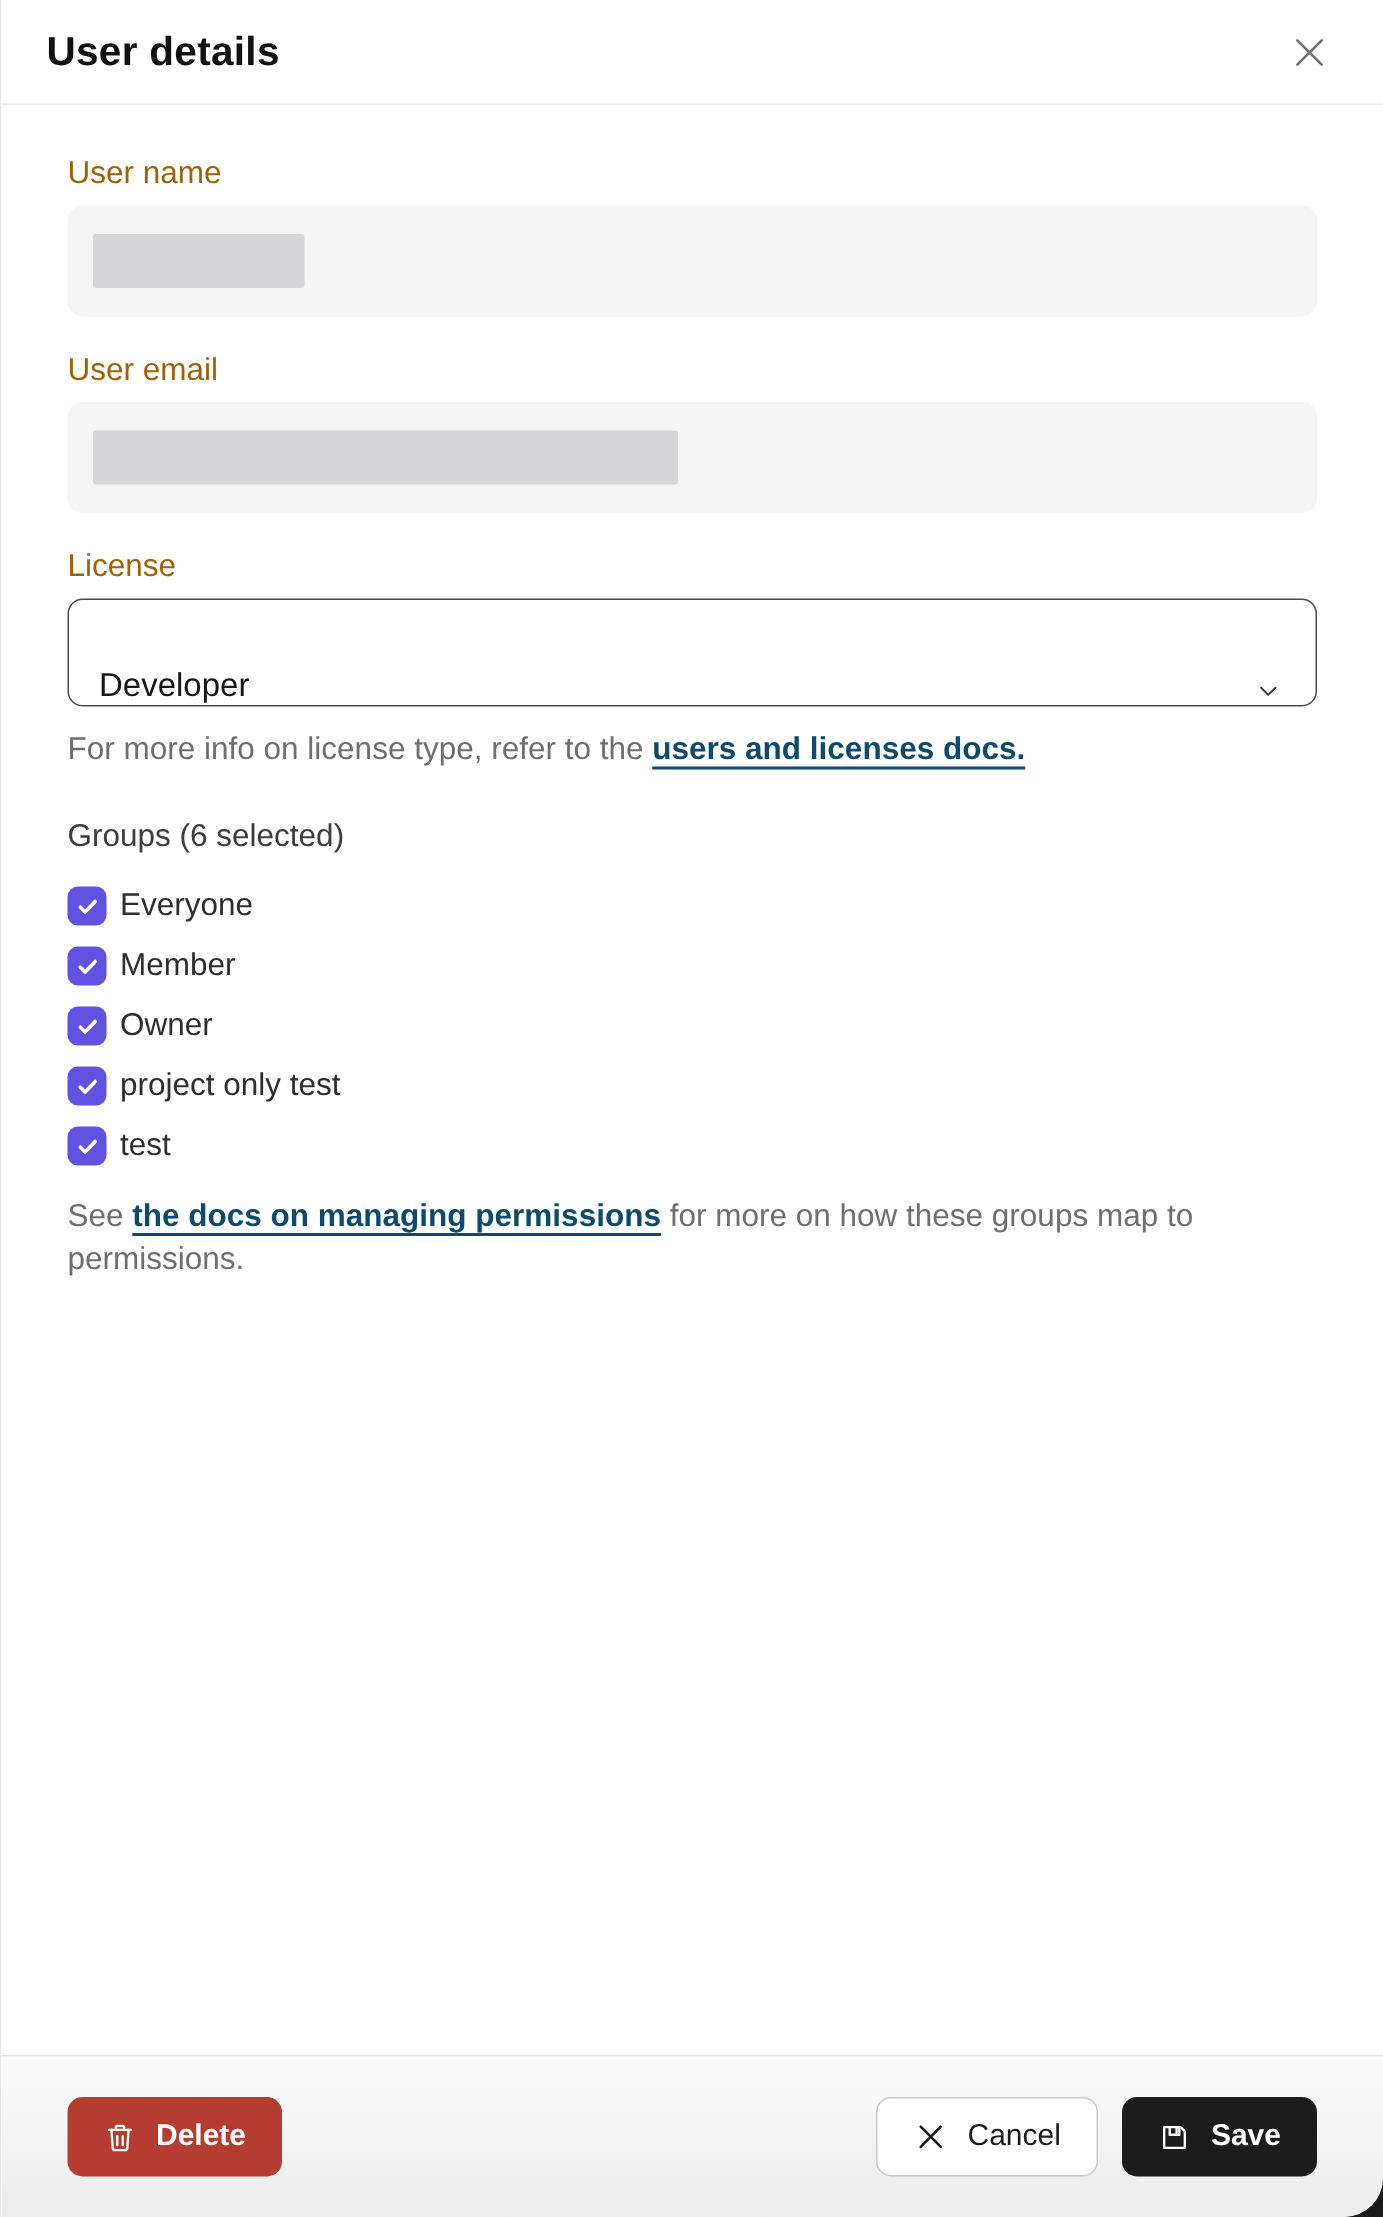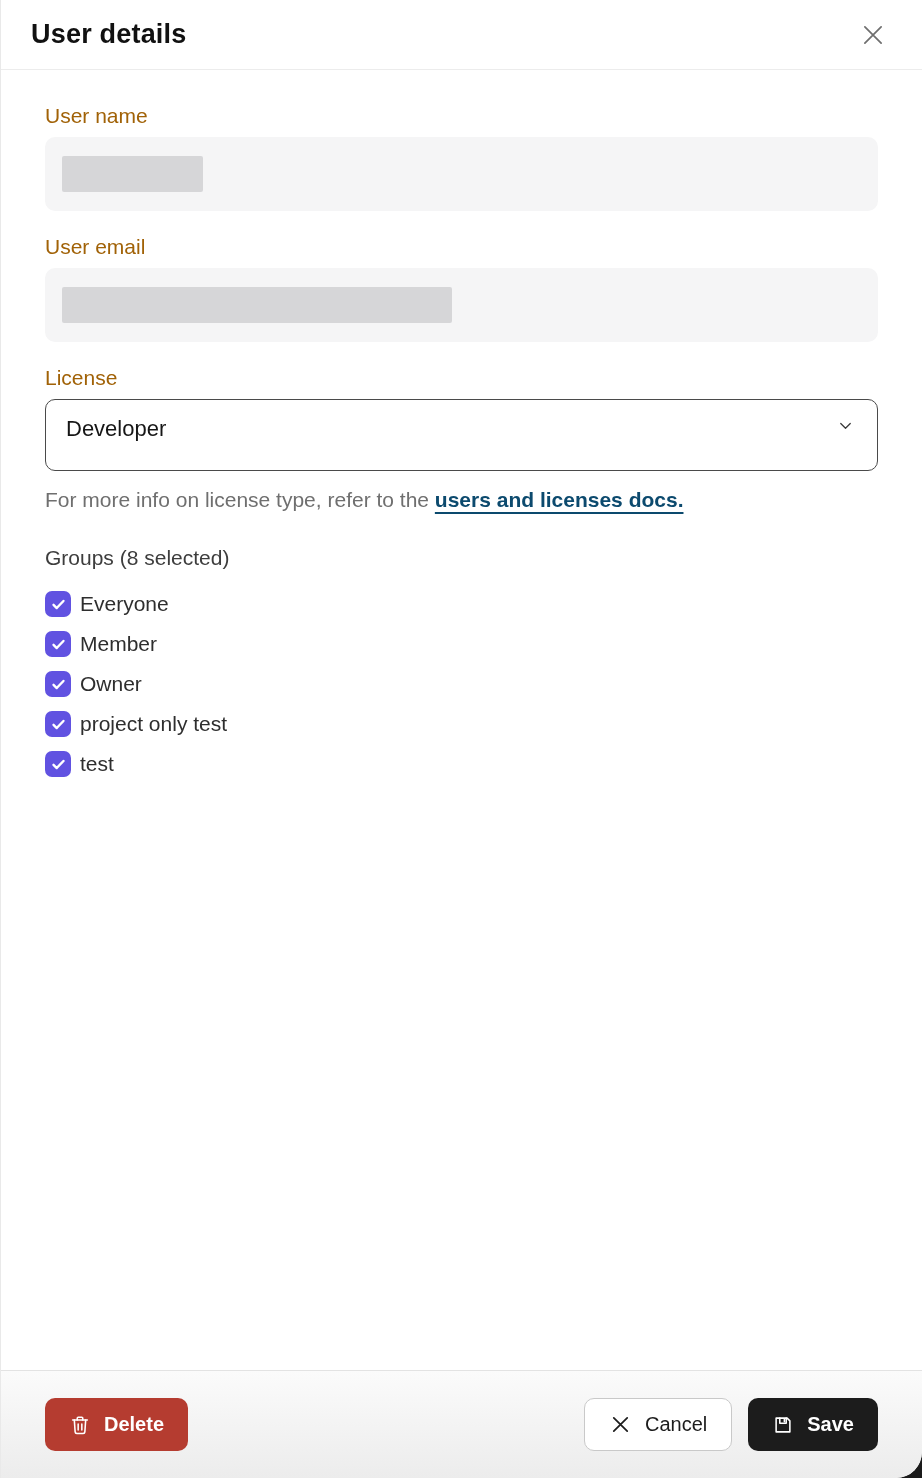--- a/index.html
+++ b/index.html
@@ -76,23 +76,23 @@
   }
   .redaction.name  { width: 141px; }
   .redaction.email { width: 390px; }
   .select-box {
     width: 100%;
     height: 72px;
     border: 1px solid #4a4a4a;
     border-radius: 10px;
     background: #ffffff;
     display: flex;
-    align-items: flex-start;
+    align-items: flex-end;
     justify-content: space-between;
-    padding: 16px 22px 0 20px;
+    padding: 0 22px 0 20px;
     cursor: pointer;
   }
   .select-value { font-size: 22px; color: #161616; }
   .helper-text {
     margin-top: 14px;
     font-size: 21px;
     color: #6f6f6f;
     line-height: 30px;
   }
   .helper-link {
@@ -212,21 +212,21 @@
       <span class="select-value">Developer</span>
       <span class="icon">
         <svg width="19" height="19" viewBox="0 0 24 24" fill="none">
           <path d="M6 9.5l6 6 6-6" stroke="#3a3a3a" stroke-width="1.6" stroke-linecap="round" stroke-linejoin="round"></path>
         </svg>
       </span>
     </div>
     <div class="helper-text"><span>For more info on license type, refer to the </span><a class="helper-link">users and licenses docs.</a></div>
 
     <div class="groups-section">
-      <span class="groups-label">Groups (8 selected)</span>
+      <span class="groups-label">Groups (6 selected)</span>
 
       <div class="group-row">
         <span class="checkbox">
           <svg width="17" height="17" viewBox="0 0 24 24" fill="none">
             <path d="M5 12.5l4.5 4.5L19 7" stroke="#ffffff" stroke-width="3.4" stroke-linecap="round" stroke-linejoin="round"></path>
           </svg>
         </span>
         <span class="group-label">Everyone</span>
       </div>
 
@@ -259,20 +259,21 @@
 
       <div class="group-row">
         <span class="checkbox">
           <svg width="17" height="17" viewBox="0 0 24 24" fill="none">
             <path d="M5 12.5l4.5 4.5L19 7" stroke="#ffffff" stroke-width="3.4" stroke-linecap="round" stroke-linejoin="round"></path>
           </svg>
         </span>
         <span class="group-label">test</span>
       </div>
 
+      <div class="groups-help"><span>See </span><a class="helper-link">the docs on managing permissions</a><span> for more on how these groups map to permissions.</span></div>
     </div>
 
   </div>
 
   <div class="panel-footer">
     <button class="btn btn-delete">
       <span class="icon">
         <svg width="22" height="22" viewBox="0 0 24 24" fill="none" stroke="#ffffff" stroke-width="1.7" stroke-linecap="round" stroke-linejoin="round">
           <path d="M4 6.5h16"></path>
           <path d="M9 6.5V4.6a1.1 1.1 0 011.1-1.1h3.8A1.1 1.1 0 0115 4.6v1.9"></path>

